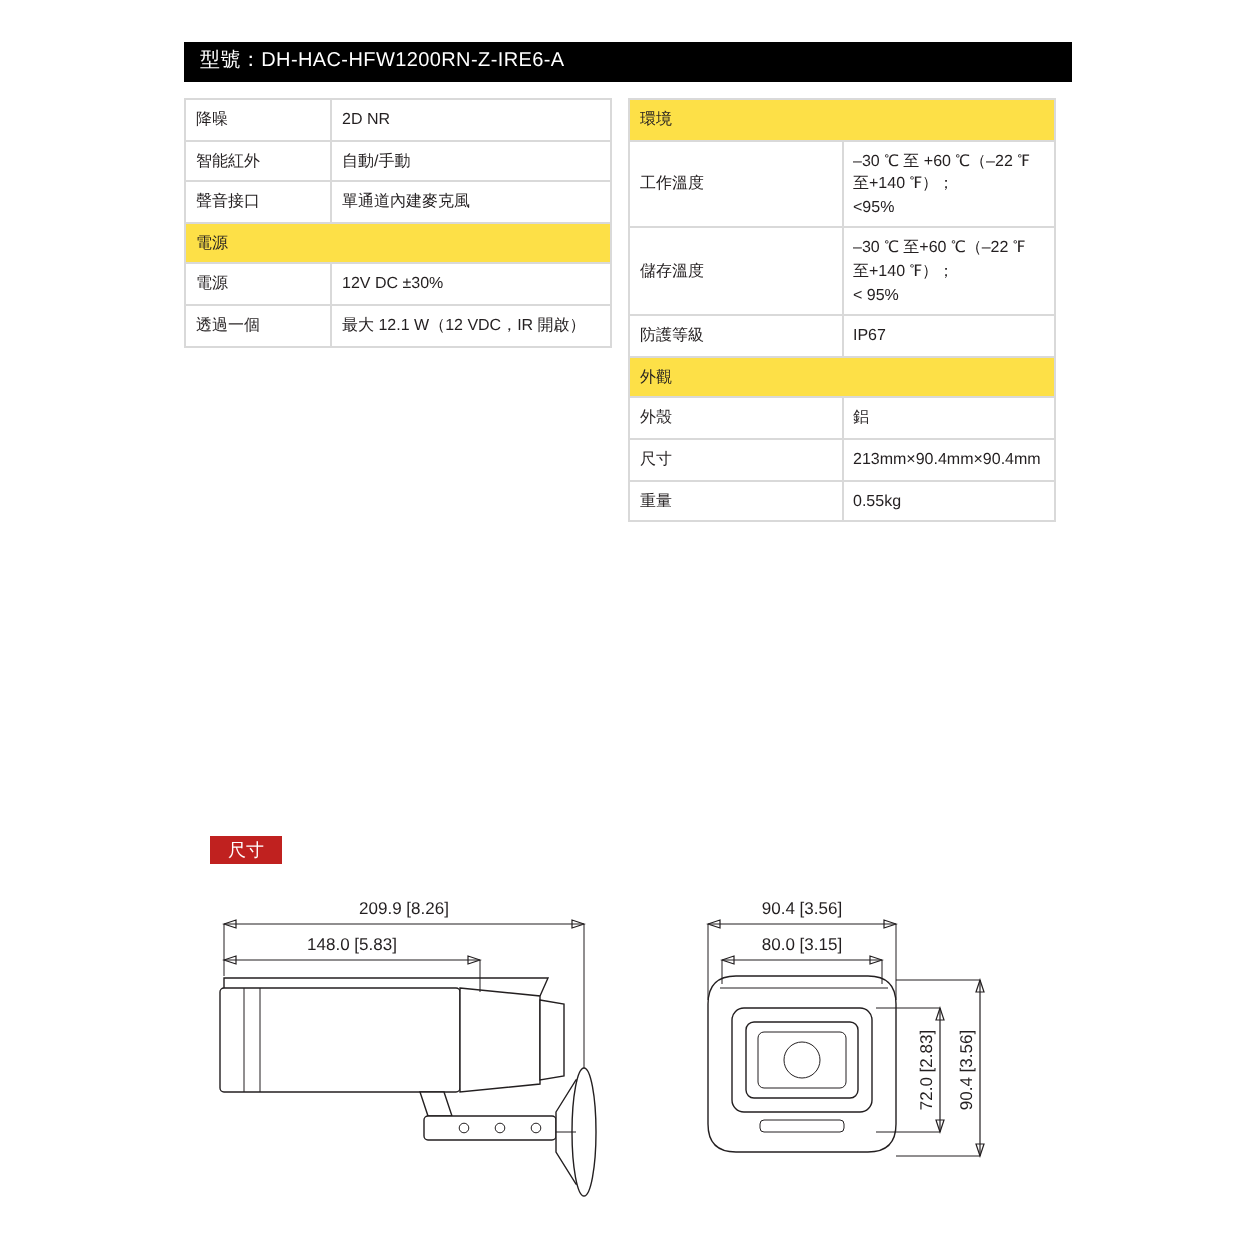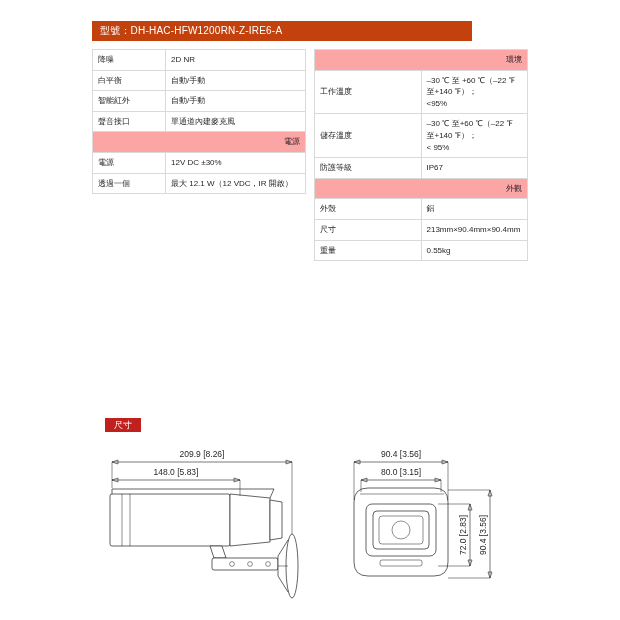--- a/index.html
+++ b/index.html
@@ -14,23 +14,23 @@
     color: #231f20;
     position: relative;
     overflow: hidden;
   }
 
   
   .title-bar {
     position: absolute;
     left: 92px;
     top: 21px;
-    width: 380px;
+    width: 444px;
     height: 20px;
-    background: #c2410c;
+    background: #000000;
     color: #ffffff;
     font-size: 10px;
     line-height: 20px;
     padding-left: 8px;
     box-sizing: border-box;
     letter-spacing: 0.2px;
   }
 
   
   .spec-wrap {
@@ -59,23 +59,22 @@
     word-break: break-word;
   }
   td.lbl {
     width: 62px;
     background: #ffffff;
   }
   td.lbl-wide {
     width: 70px;
   }
   tr.section td {
-    background: #fca5a5;
+    background: #fde047;
     font-weight: normal;
-    text-align: right;
   }
   .cell-lines span {
     display: block;
   }
 
   
   .dim-tag {
     position: absolute;
     left: 105px;
     top: 418px;
@@ -131,24 +130,20 @@
 <div class="spec-wrap">
 
   <div class="col">
     <table class="spec">
       <tbody>
         <tr>
           <td class="lbl">降噪</td>
           <td>2D NR</td>
         </tr>
         <tr>
-          <td class="lbl">白平衡</td>
-          <td>自動/手動</td>
-        </tr>
-        <tr>
           <td class="lbl">智能紅外</td>
           <td>自動/手動</td>
         </tr>
         <tr>
           <td class="lbl">聲音接口</td>
           <td>單通道內建麥克風</td>
         </tr>
         <tr class="section">
           <td colspan="2">電源</td>
         </tr>

